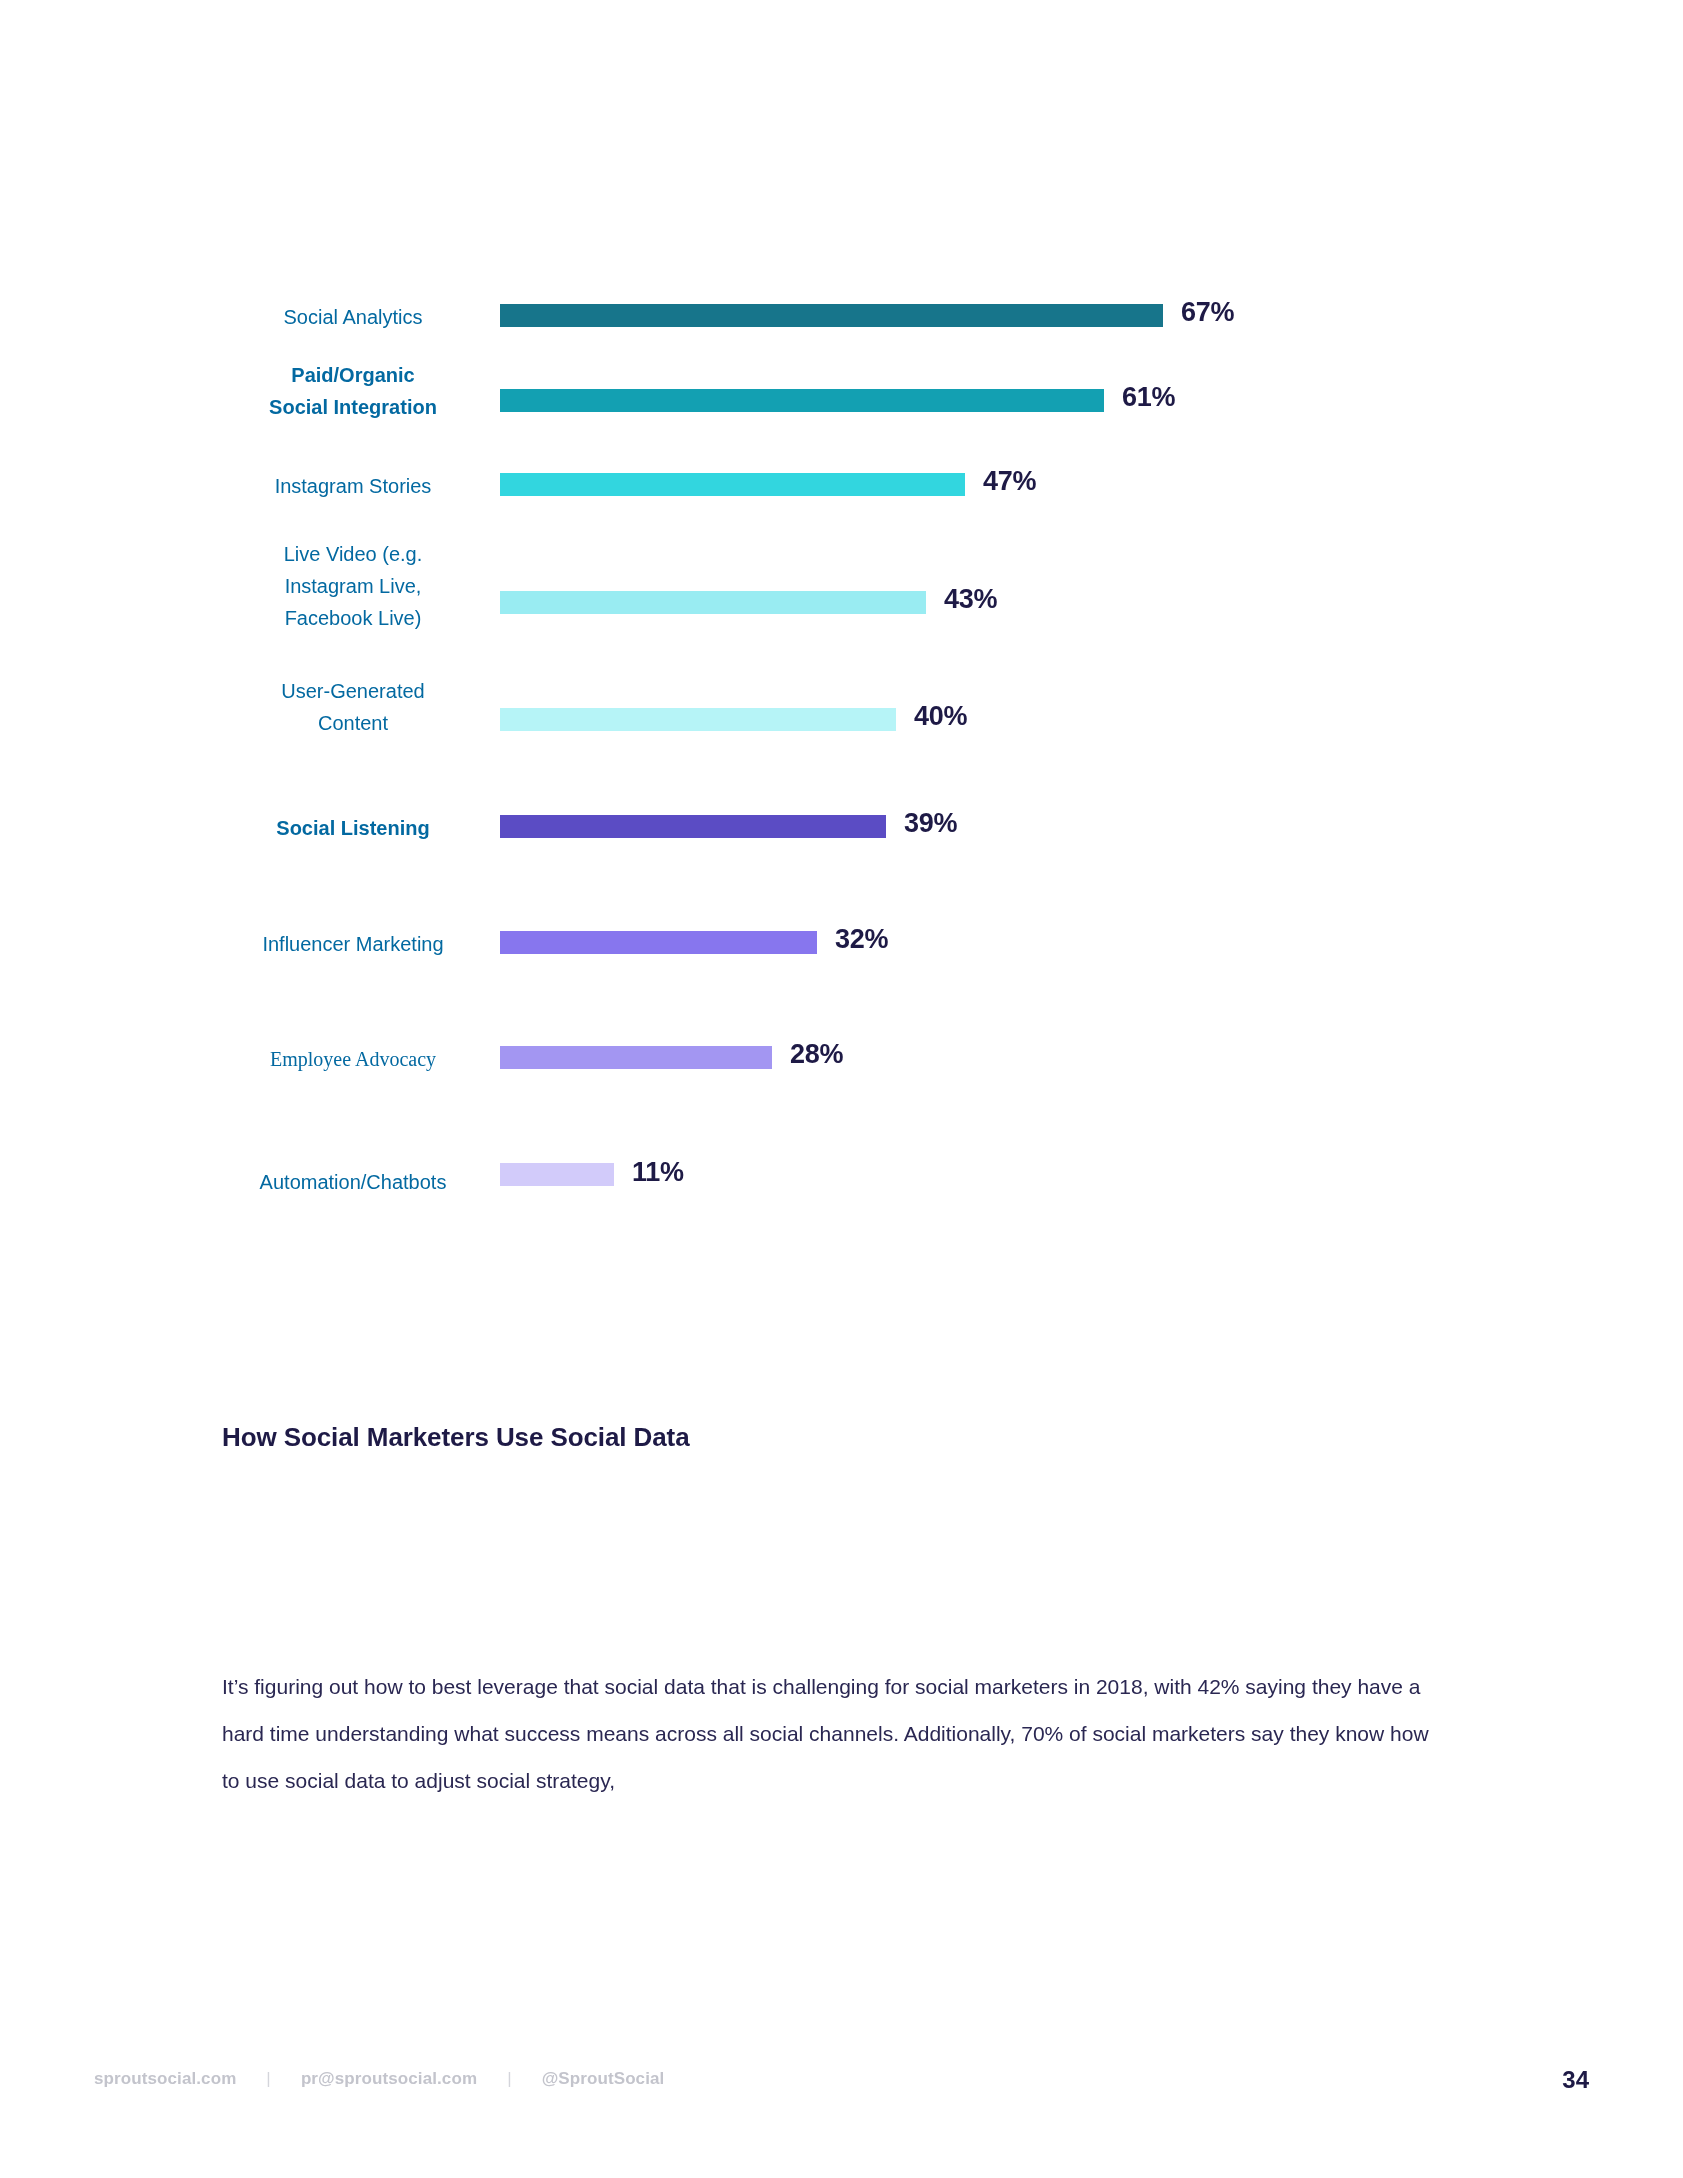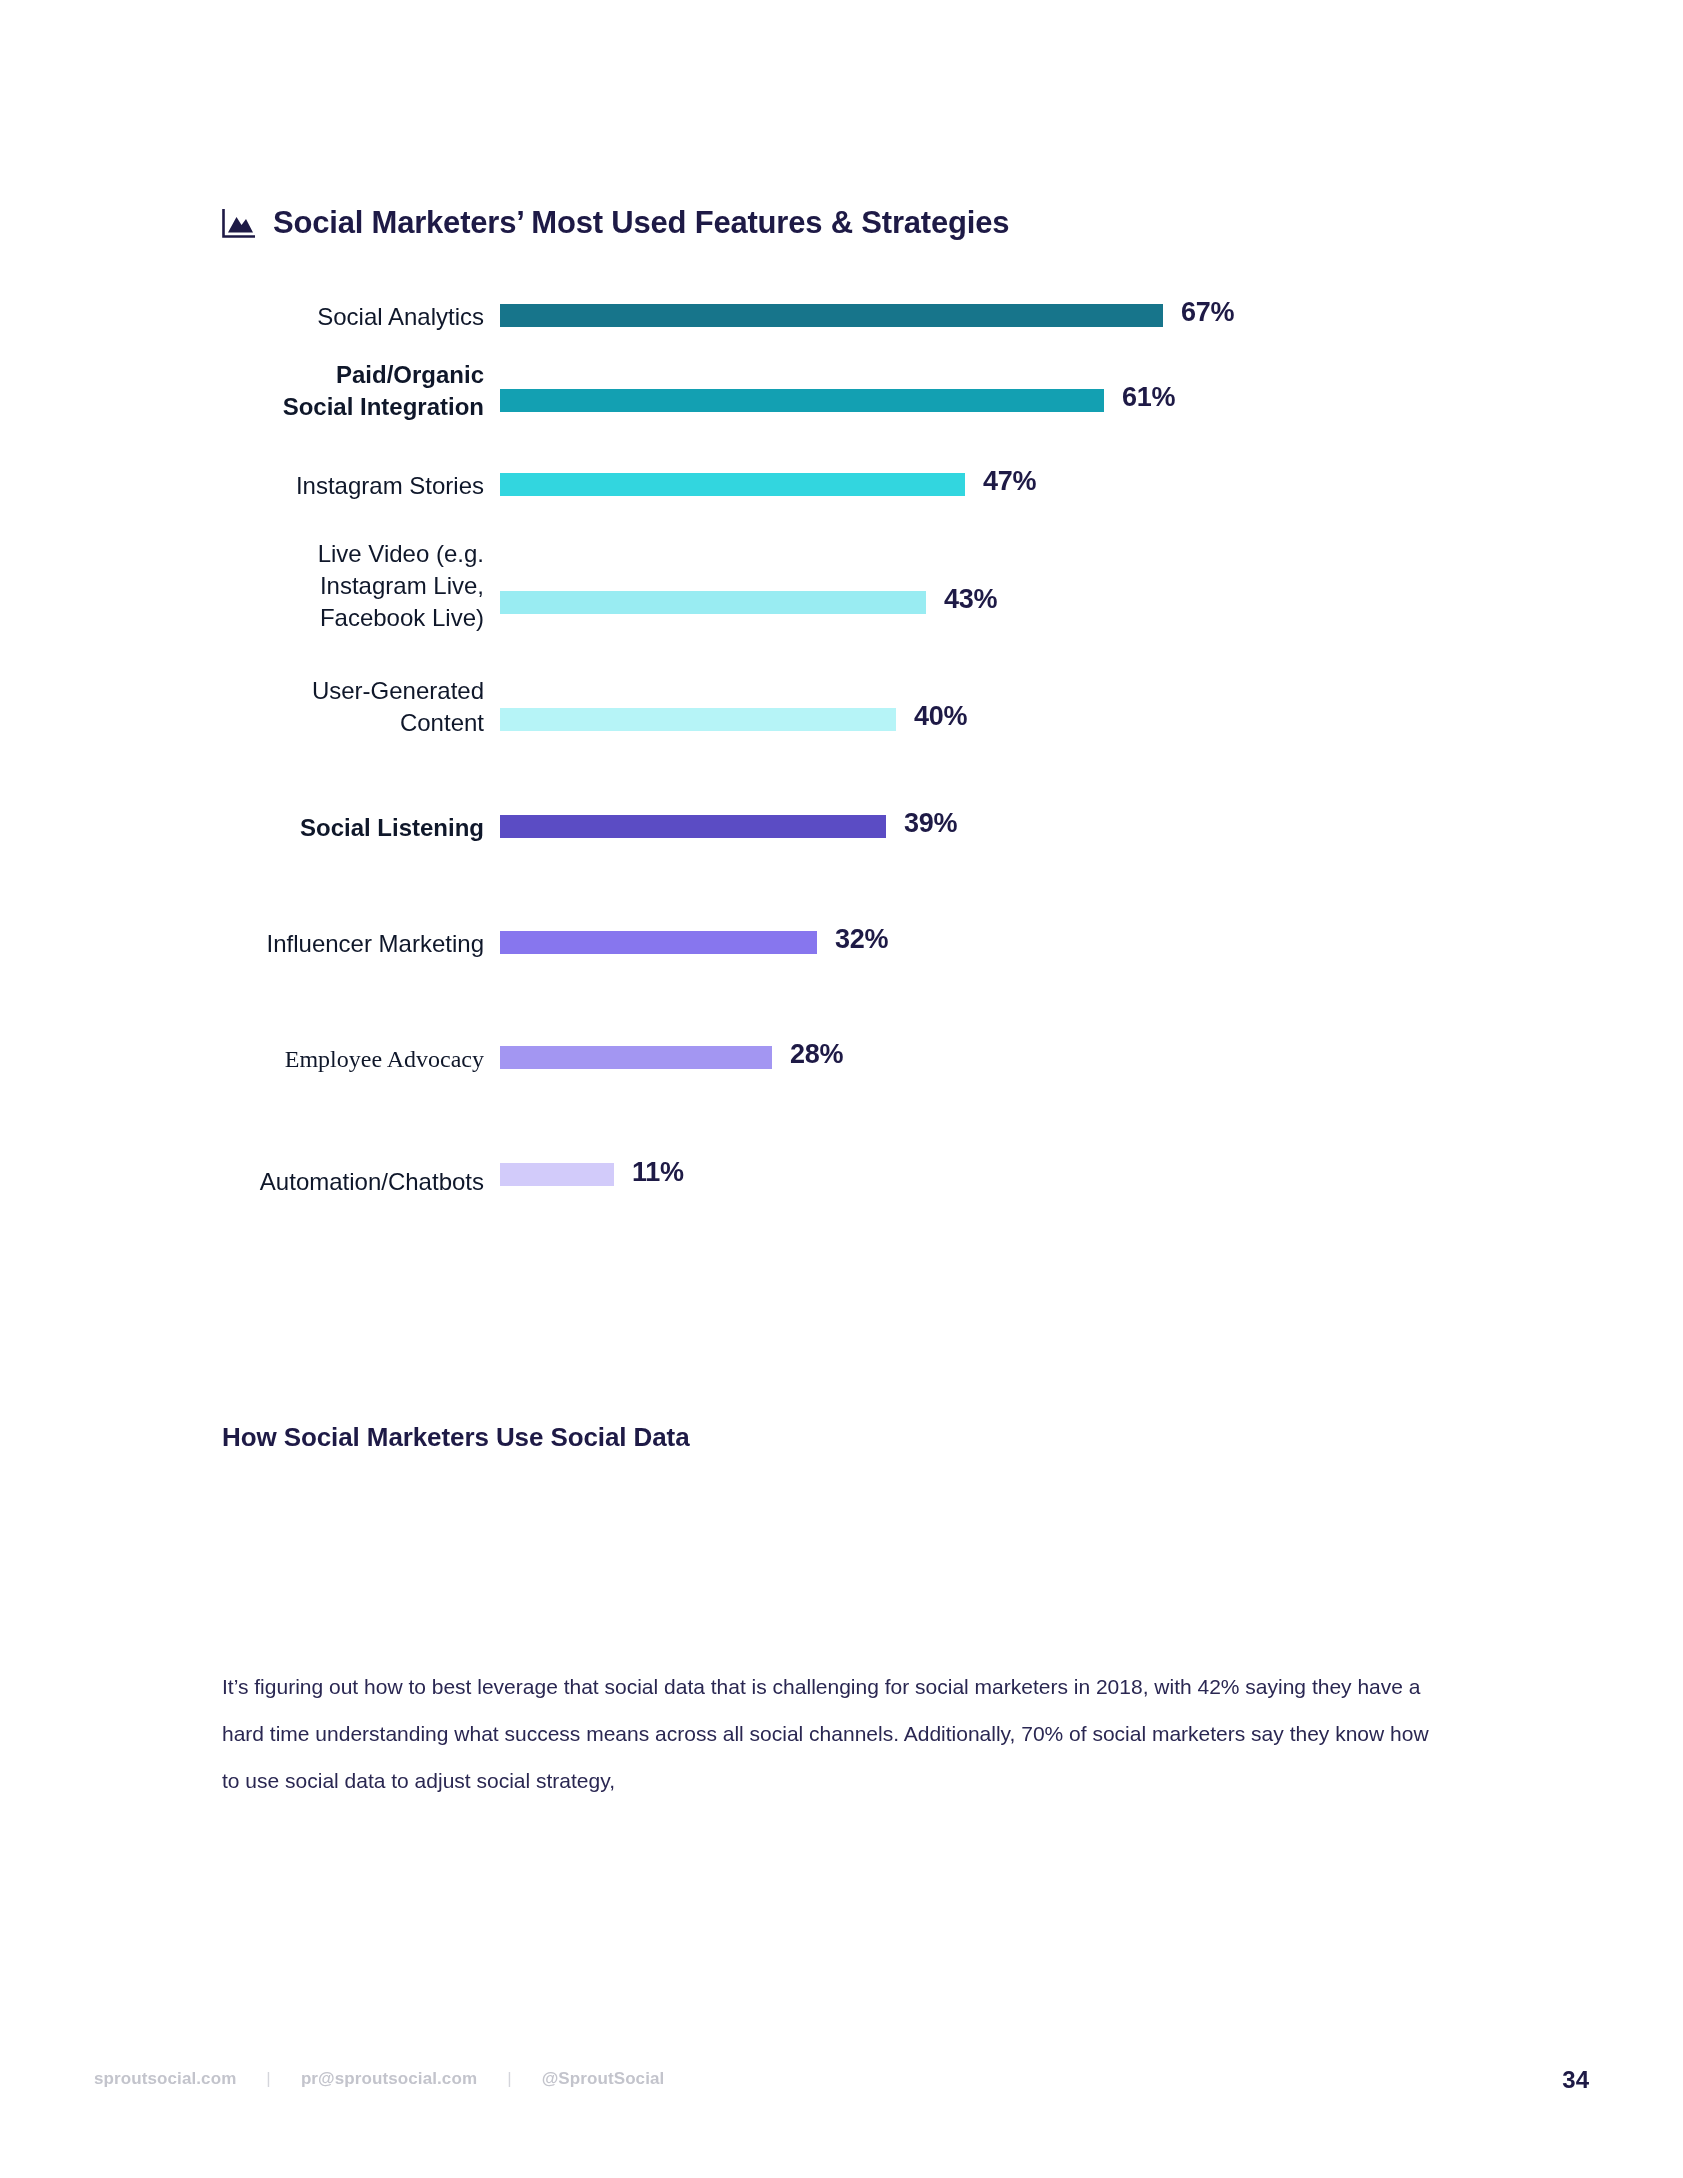--- a/index.html
+++ b/index.html
@@ -52,24 +52,24 @@
     width: 1238px;
   }
   .bar-row {
     position: relative;
     height: 0;
   }
   .bar-label {
     position: absolute;
     left: 0;
     width: 262px;
-    font-size: 24px;
+    font-size: 20px;
     line-height: 32px;
-    color: #0f172a;
-    text-align: right;
+    color: #0369a1;
+    text-align: center;
   }
   .bar-track {
     position: absolute;
     left: 278px;
     height: 23px;
   }
   .bar-fill {
     height: 23px;
     width: 100%;
     display: block;
@@ -129,29 +129,20 @@
     font-size: 24px;
     font-weight: bold;
     color: #1E1A46;
   }
 </style>
 </head>
 <body>
 
 <div class="page">
 
-  <div class="chart-title-row">
-    <span class="chart-icon-wrap">
-      <svg class="chart-icon" viewBox="0 0 34 30" xmlns="http://www.w3.org/2000/svg">
-        <path d="M1.5 1 L1.5 28.5 L33 28.5" fill="none" stroke="#1E1A46" stroke-width="2.6"></path>
-        <path d="M6 24.5 L14.5 9 L19.5 17 L24 11 L31 24.5 Z" fill="#1E1A46"></path>
-      </svg>
-    </span>
-    <span class="chart-title">Social Marketers’ Most Used Features &amp; Strategies</span>
-  </div>
 
   <div class="chart">
 
     <div class="bar-row">
       <div class="bar-label" style="top:-16px;">
         <div>Social Analytics</div>
       </div>
       <div class="bar-track" style="top:-13px; width:663px;">
         <span class="bar-fill" style="background:#17758B;"></span>
       </div>

